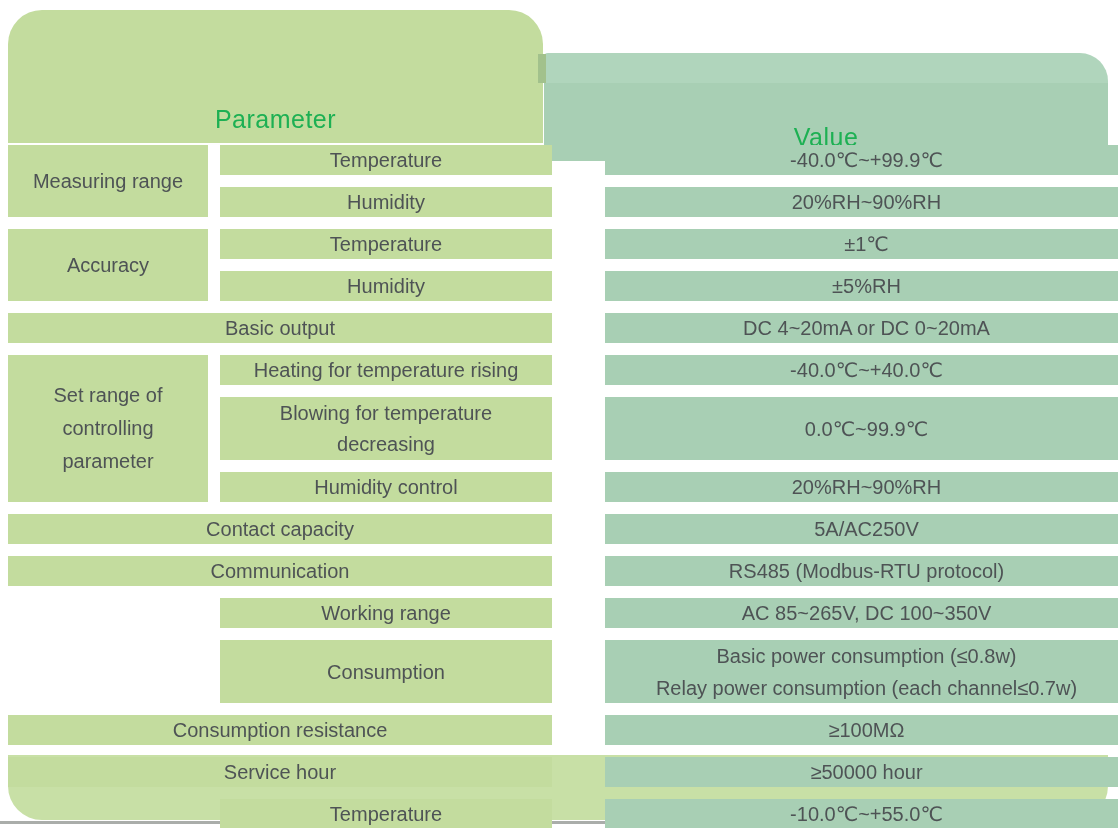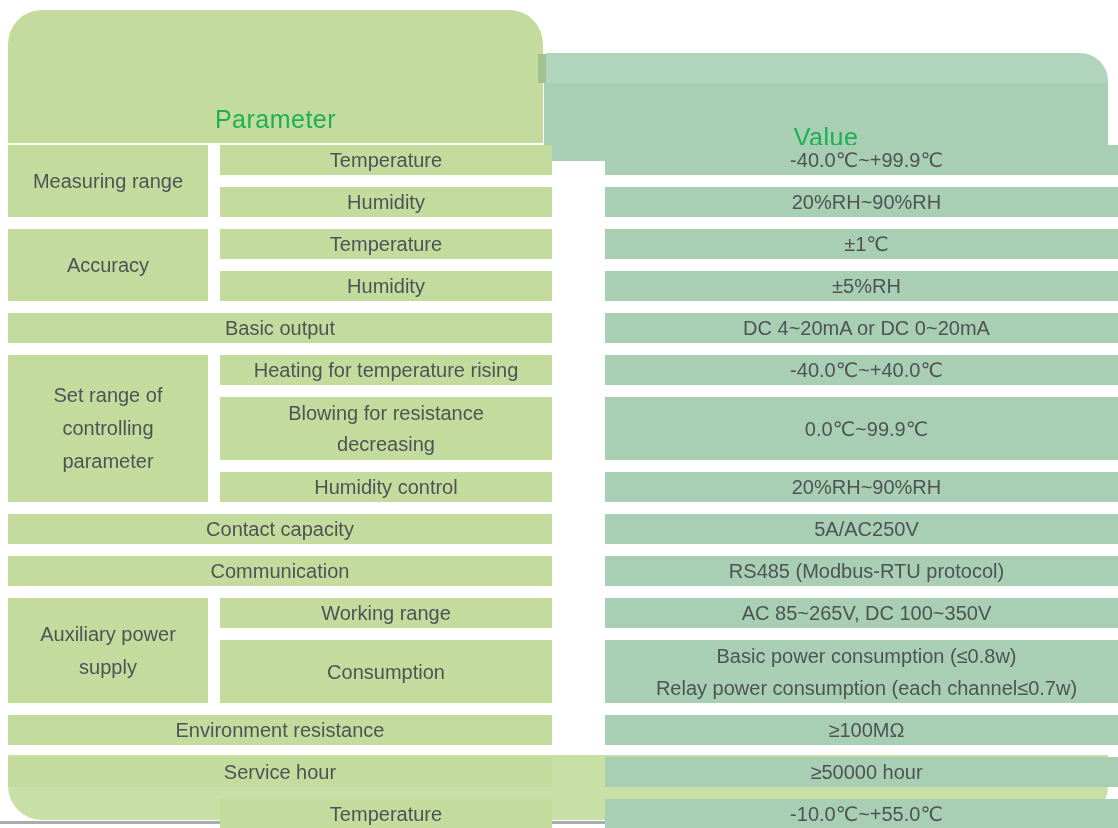--- a/index.html
+++ b/index.html
@@ -52,39 +52,36 @@
 
   <div class="footer"></div>
 
   <div class="grid">
 
     <div class="cell p" style="grid-area:1/1/span 2/2">Measuring range</div>
     <div class="cell p" style="grid-area:3/1/span 2/2">Accuracy</div>
     <div class="cell p" style="grid-area:6/1/span 3/2">
       <span class="wrap135">Set range of controlling parameter</span>
     </div>
-    <div class="cell p" style="grid-area:11/1/span 2/2">
-      <span class="wrap160">Auxiliary power supply</span>
-    </div>
 
     <div class="cell p" style="grid-area:1/2">Temperature</div>
     <div class="cell p" style="grid-area:2/2">Humidity</div>
     <div class="cell p" style="grid-area:3/2">Temperature</div>
     <div class="cell p" style="grid-area:4/2">Humidity</div>
     <div class="cell p" style="grid-area:5/1/6/3">Basic output</div>
     <div class="cell p" style="grid-area:6/2">Heating for temperature rising</div>
     <div class="cell p" style="grid-area:7/2">
-      <span class="wrap250">Blowing for resistance decreasing</span>
+      <span class="wrap250">Blowing for temperature decreasing</span>
     </div>
     <div class="cell p" style="grid-area:8/2">Humidity control</div>
     <div class="cell p" style="grid-area:9/1/10/3">Contact capacity</div>
     <div class="cell p" style="grid-area:10/1/11/3">Communication</div>
     <div class="cell p" style="grid-area:11/2">Working range</div>
     <div class="cell p" style="grid-area:12/2">Consumption</div>
-    <div class="cell p" style="grid-area:13/1/14/3">Environment resistance</div>
+    <div class="cell p" style="grid-area:13/1/14/3">Consumption resistance</div>
     <div class="cell p" style="grid-area:14/1/15/3">Service hour</div>
     <div class="cell p" style="grid-area:15/2">Temperature</div>
     <div class="cell p" style="grid-area:16/2">Humidity</div>
     <div class="cell p" style="grid-area:17/2">Working</div>
 
     <div class="cell v" style="grid-area:1/3">-40.0℃~+99.9℃</div>
     <div class="cell v" style="grid-area:2/3">20%RH~90%RH</div>
     <div class="cell v" style="grid-area:3/3">±1℃</div>
     <div class="cell v" style="grid-area:4/3">±5%RH</div>
     <div class="cell v" style="grid-area:5/3">DC 4~20mA or DC 0~20mA</div>

